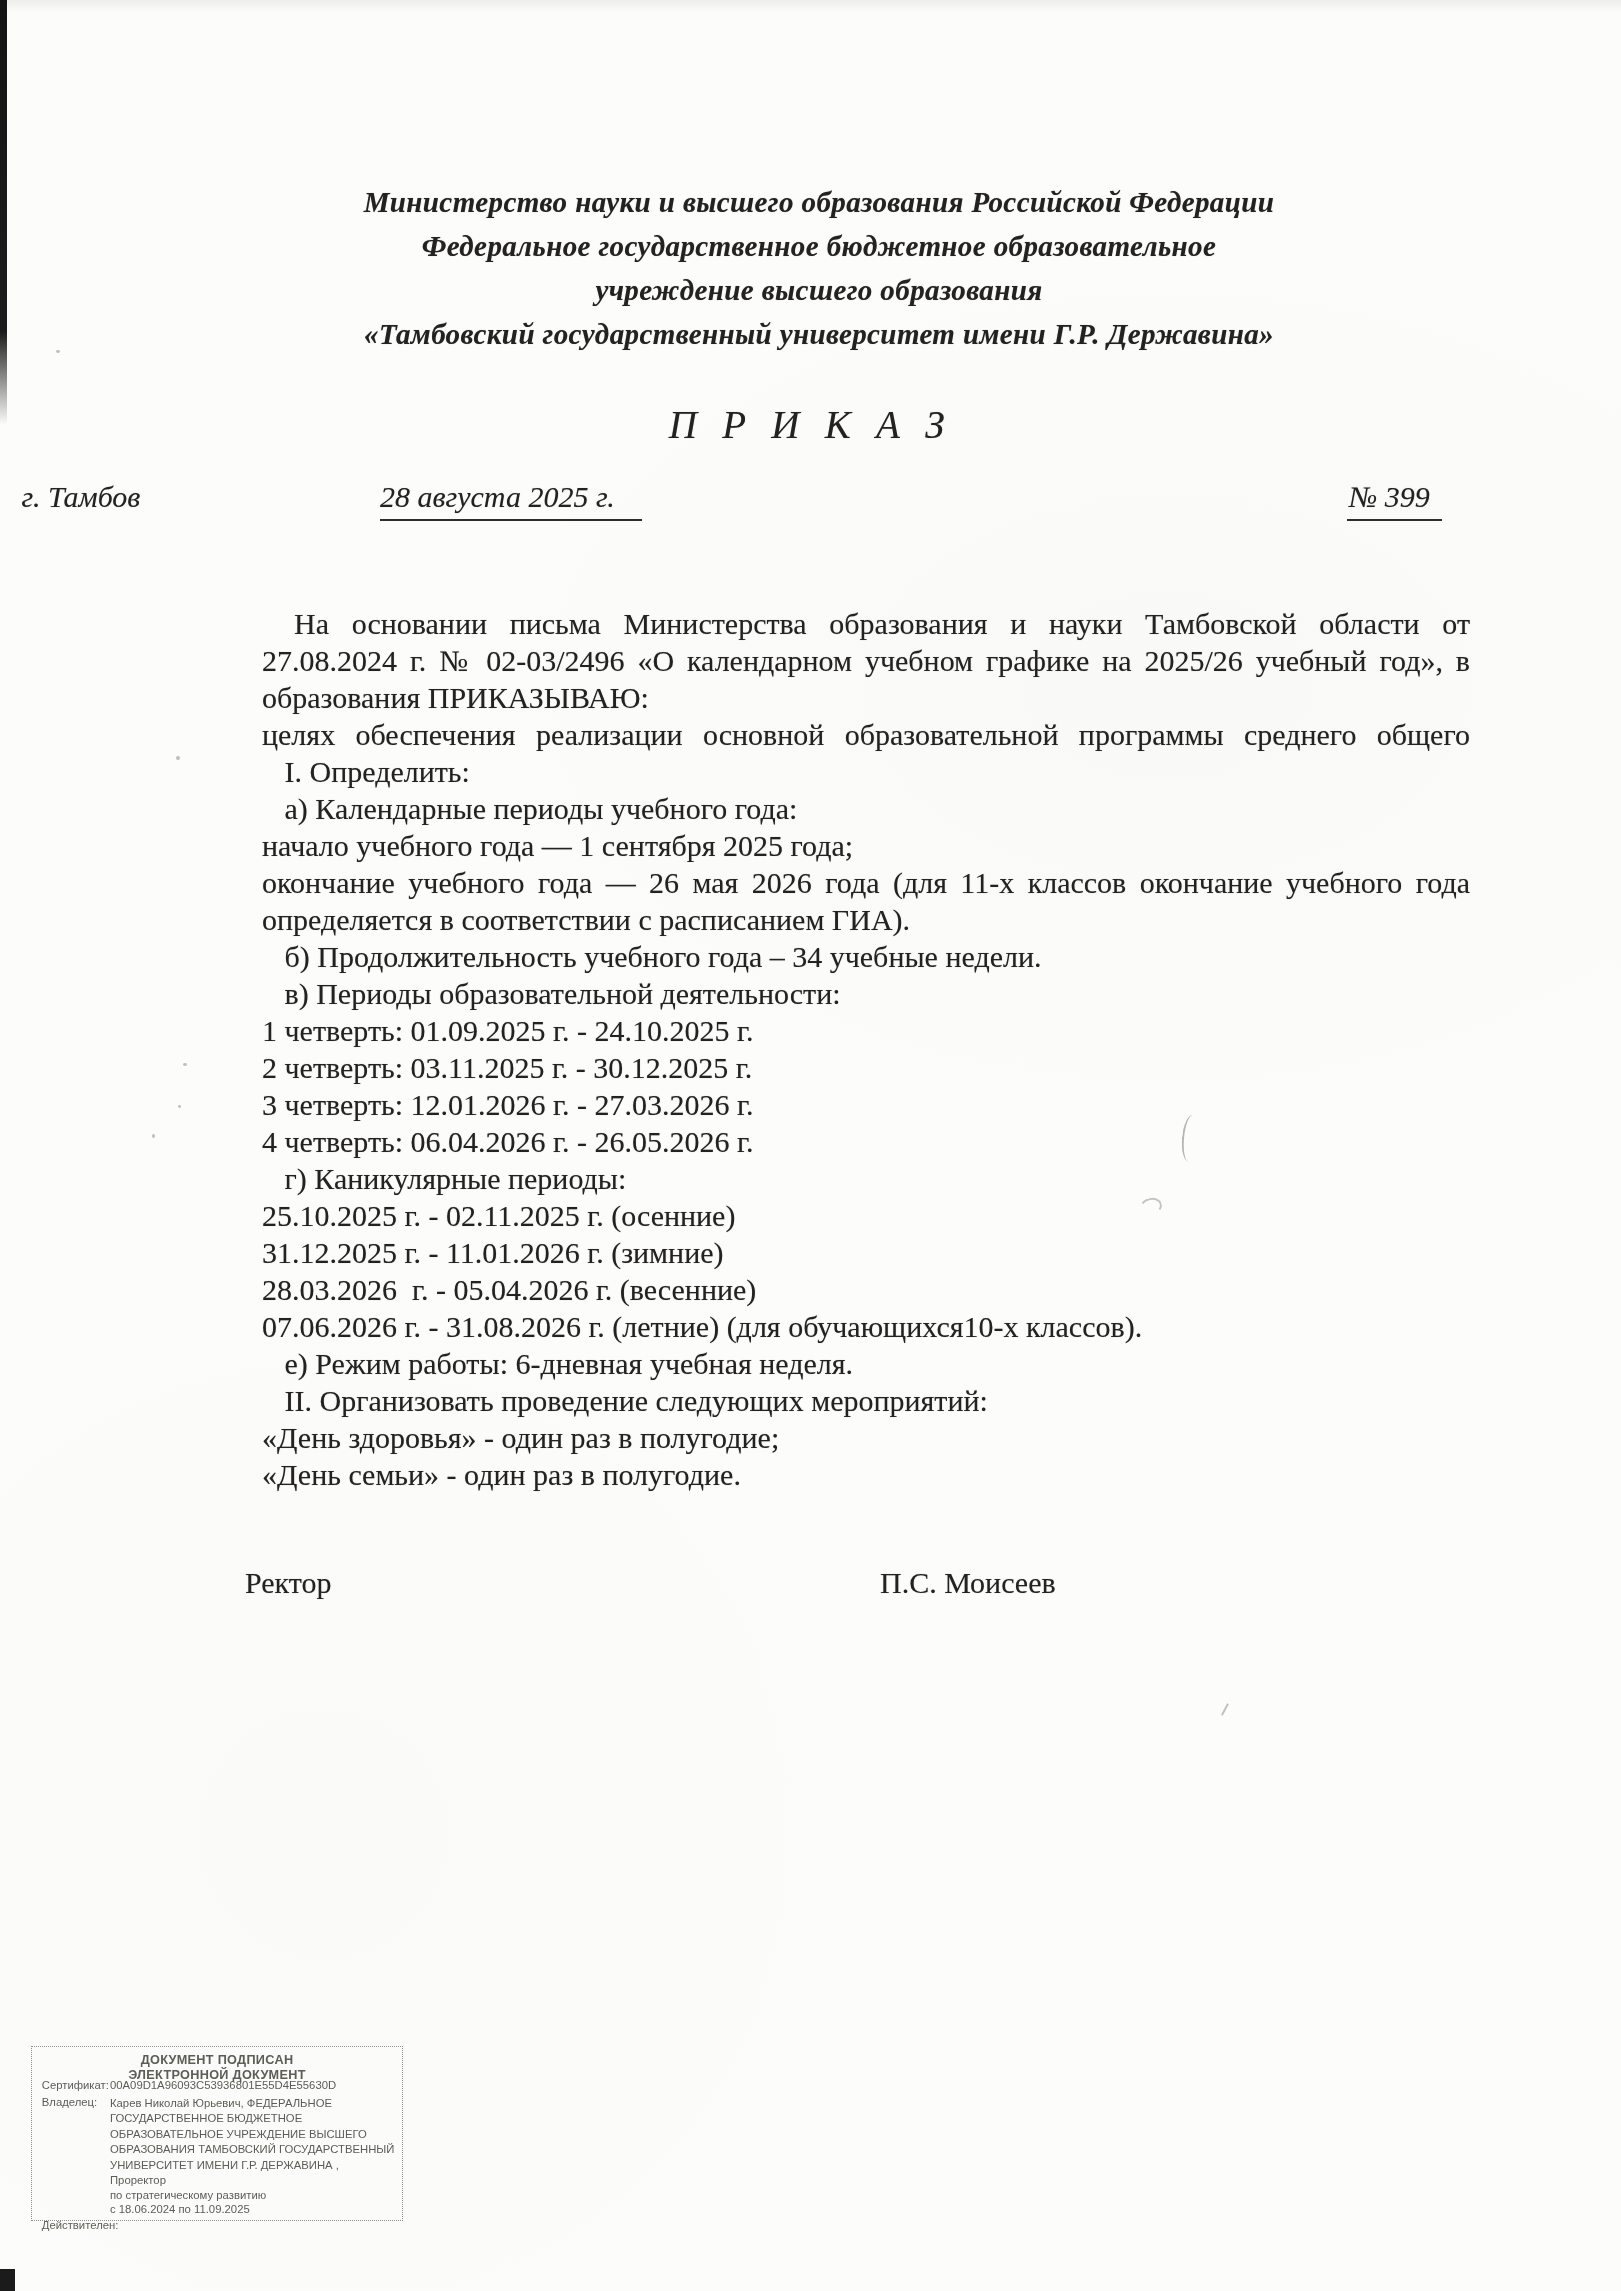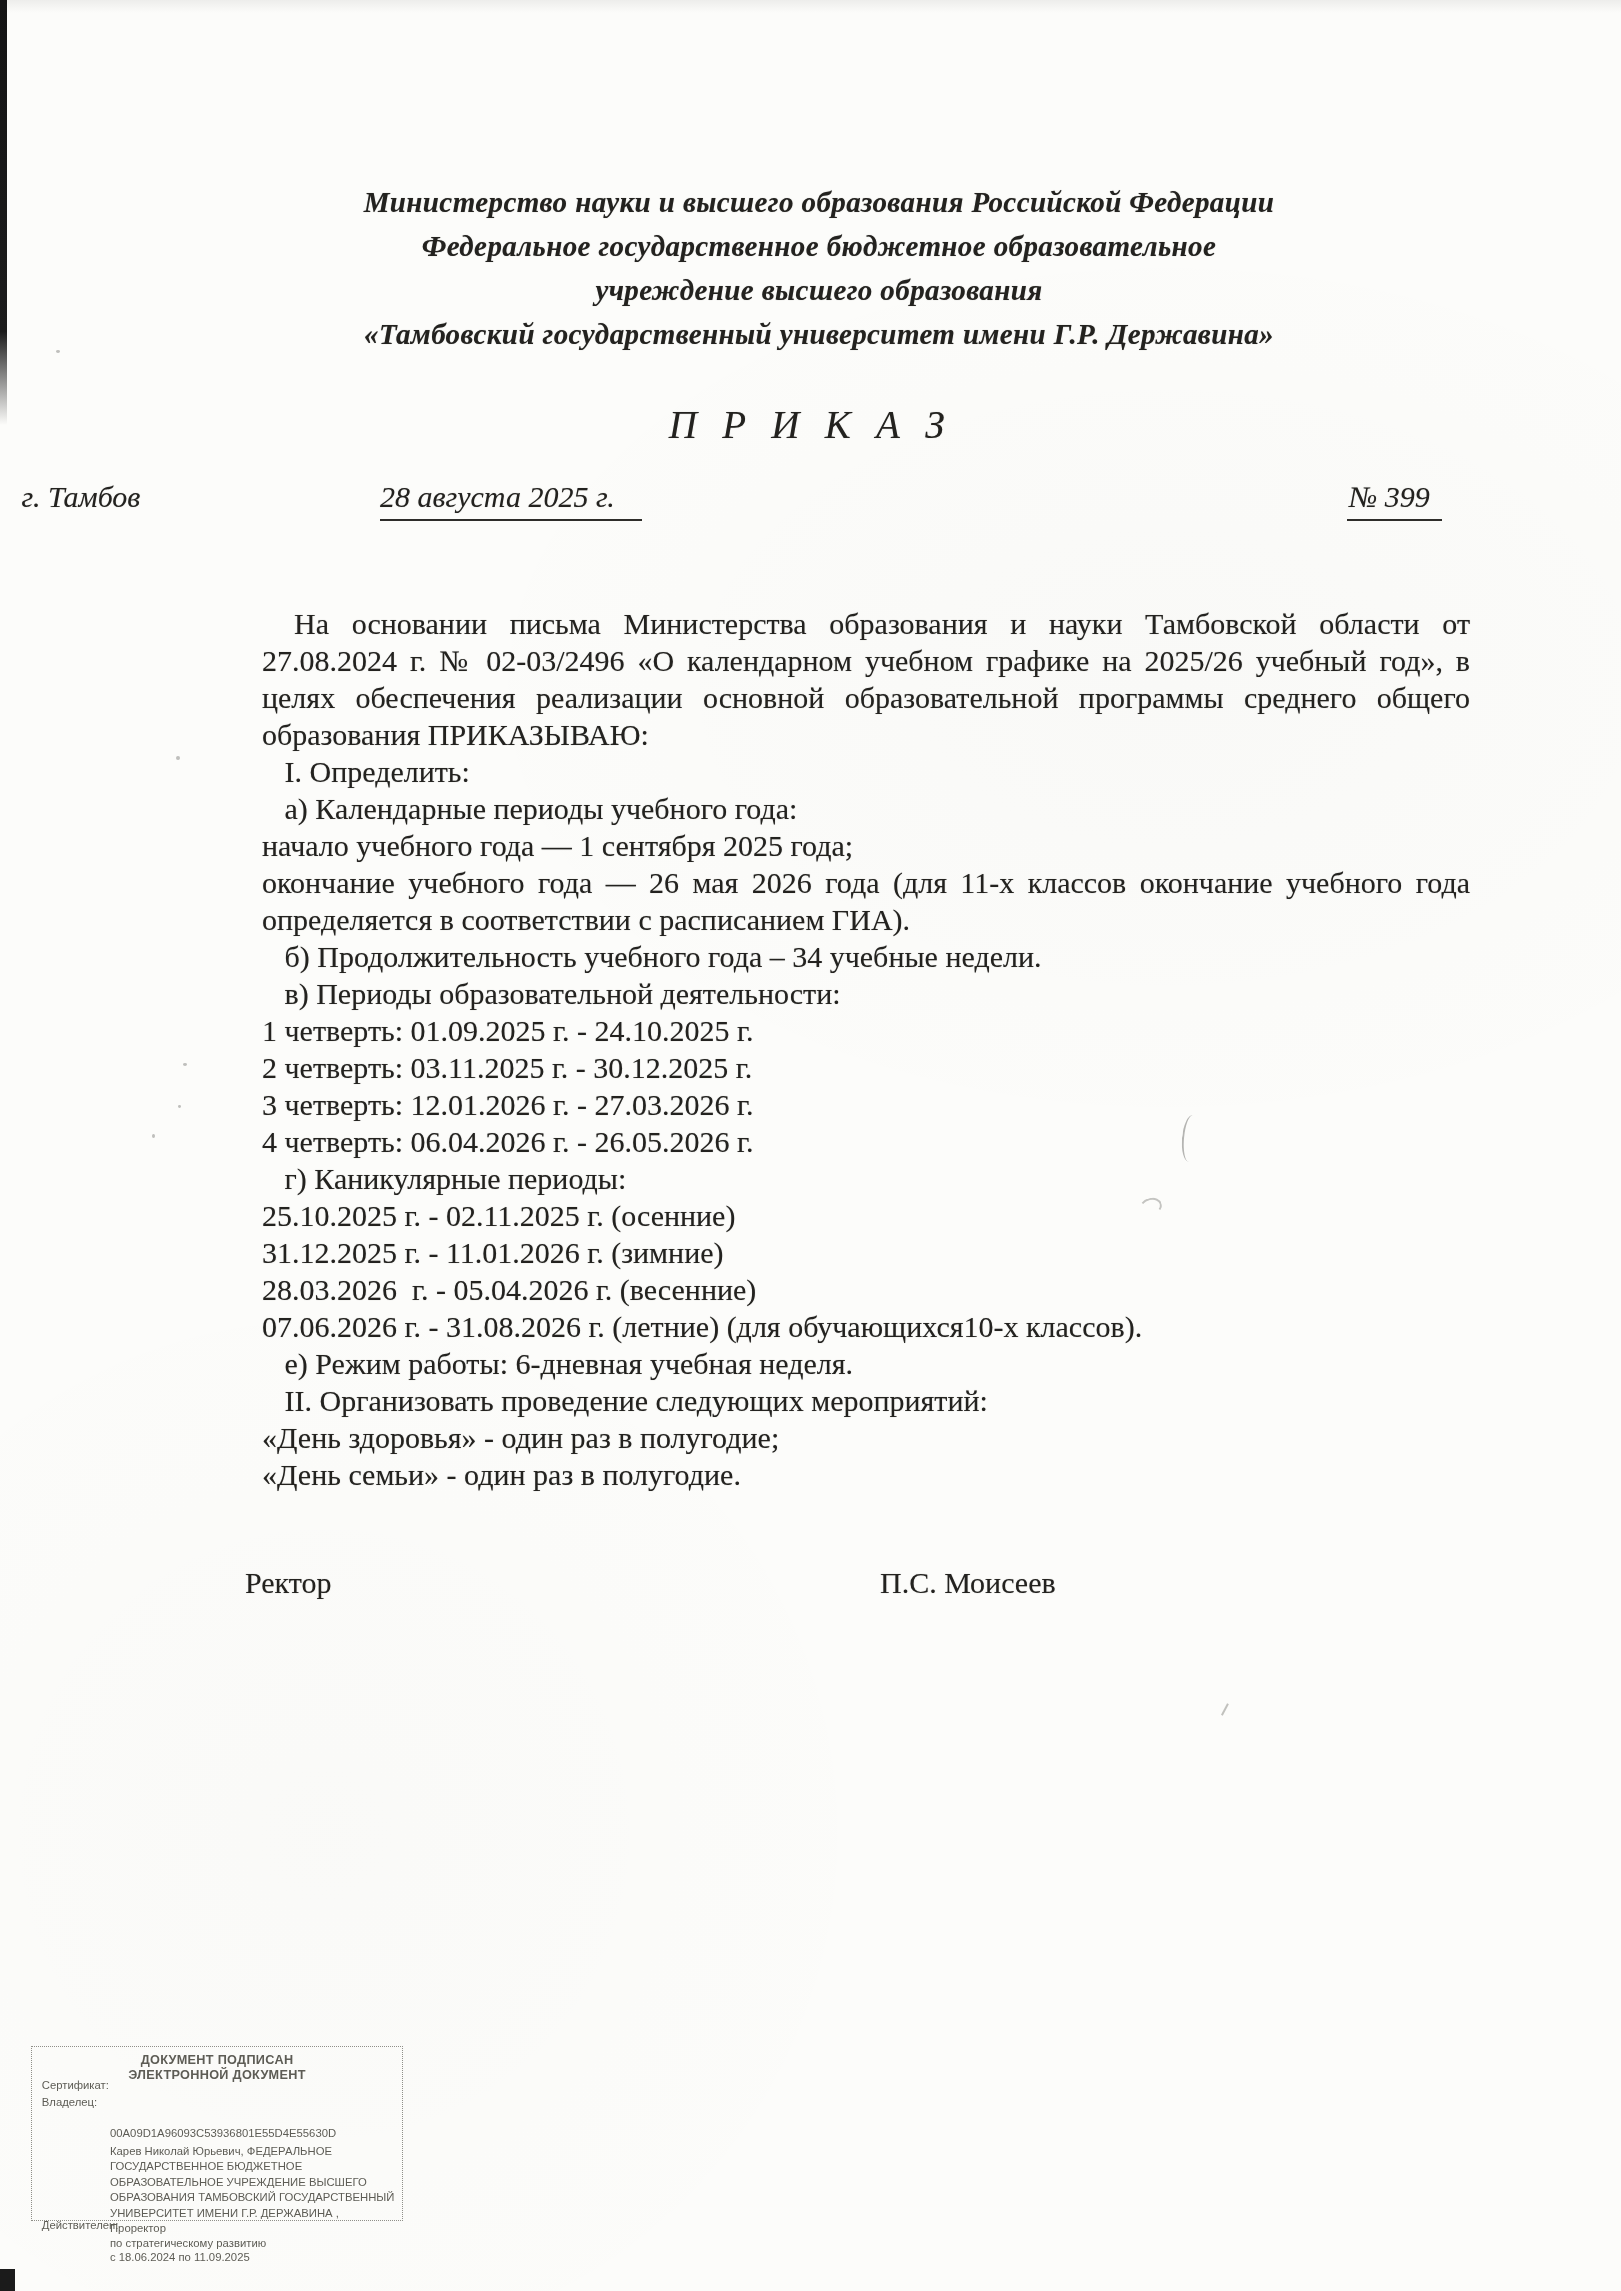--- a/index.html
+++ b/index.html
@@ -55,21 +55,21 @@
   .sig-name { position:absolute; left:880px; top:1566px; font-size:30px;
     text-shadow:0 0 1px rgba(30,29,26,.35); }
 
   
   .stamp { position:absolute; left:31px; top:2046px; width:370px; height:173px;
     border:1px dotted #8f8f89; font-family:"Liberation Sans", sans-serif;
     color:#5d5c55; font-size:11.3px; }
   .stamp .s-title { margin-top:5.9px; text-align:center; font-weight:bold;
     font-size:12.7px; line-height:14.7px; letter-spacing:0.3px; }
   .s-label { position:absolute; left:9.8px; }
-  .s-value { position:absolute; left:78px; width:286px;margin-top:48px; }
+  .s-value { position:absolute; left:78px; width:286px; }
   .row-cert-label { top:32px; } .row-cert-value { top:32px; }
   .row-owner-label { top:49px; } .row-owner-value { top:49px; line-height:15.4px; }
   .row-valid-label { top:172px;text-align:center; } .row-valid-value { top:156px; }
 </style>
 </head>
 <body>
 
 <div class="page">
 
   <div class="edge-left"></div>
@@ -94,22 +94,22 @@
 
   <div class="meta">
     <span class="date">28 августа 2025 г.</span>
     <span class="place">г. Тамбов</span>
     <span class="number">№ 399</span>
   </div>
 
   <div class="doc-body">
       <div class="b-line ind just">На основании письма Министерства образования и науки Тамбовской области от</div>
       <div class="b-line just">27.08.2024 г. № 02-03/2496 «О календарном учебном графике на 2025/26 учебный год», в</div>
+      <div class="b-line">образования ПРИКАЗЫВАЮ:</div>
       <div class="b-line just">целях обеспечения реализации основной образовательной программы среднего общего</div>
-      <div class="b-line">образования ПРИКАЗЫВАЮ:</div>
       <div class="b-line">   I. Определить:</div>
       <div class="b-line">   а) Календарные периоды учебного года:</div>
       <div class="b-line">начало учебного года — 1 сентября 2025 года;</div>
       <div class="b-line just">окончание учебного года — 26 мая 2026 года (для 11-х классов окончание учебного года</div>
       <div class="b-line">определяется в соответствии с расписанием ГИА).</div>
       <div class="b-line">   б) Продолжительность учебного года – 34 учебные недели.</div>
       <div class="b-line">   в) Периоды образовательной деятельности:</div>
       <div class="b-line">1 четверть: 01.09.2025 г. - 24.10.2025 г.</div>
       <div class="b-line">2 четверть: 03.11.2025 г. - 30.12.2025 г.</div>
       <div class="b-line">3 четверть: 12.01.2026 г. - 27.03.2026 г.</div>

